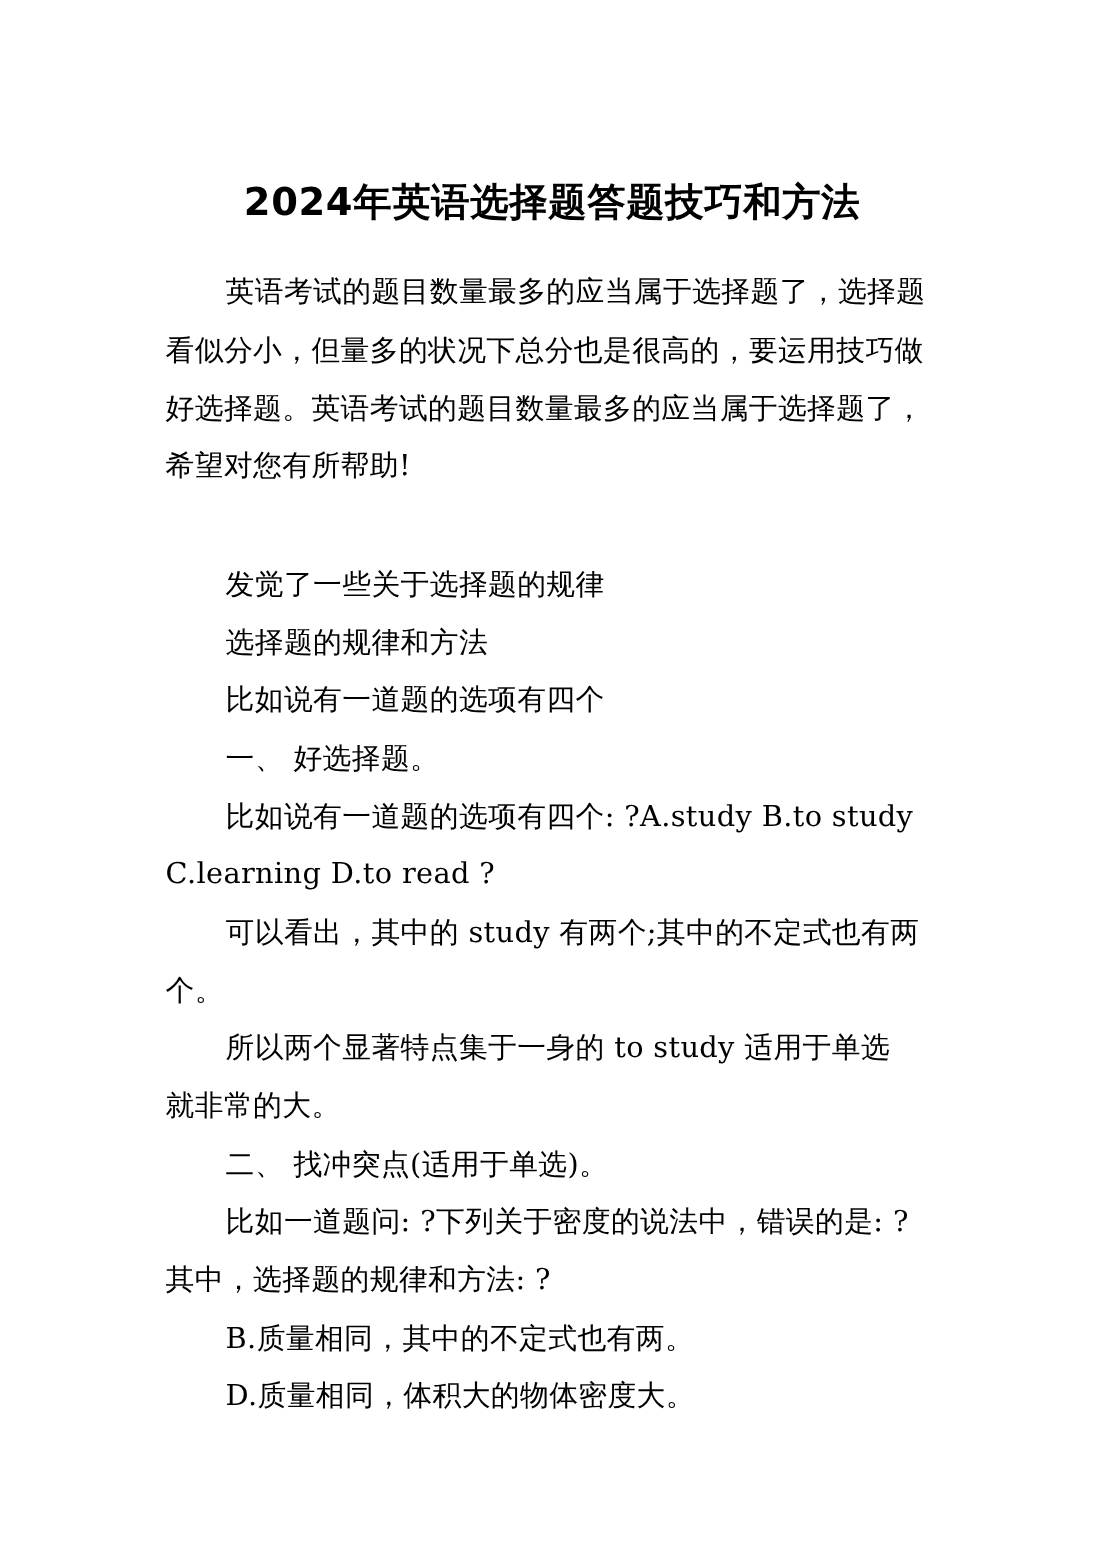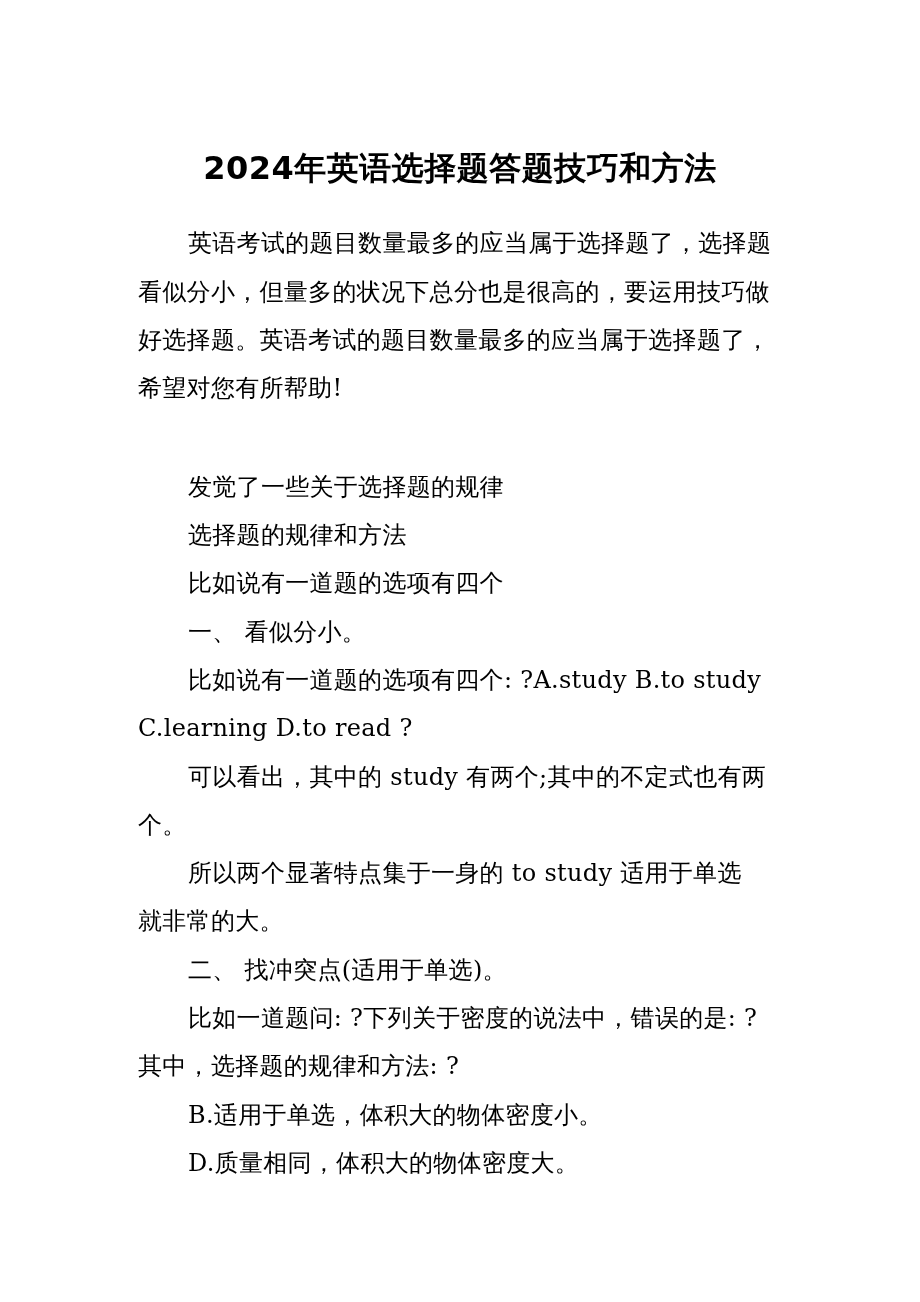--- a/index.html
+++ b/index.html
@@ -54,28 +54,28 @@
 
   <div id="lines">
     <div class="line indent" style="top:226px">英语考试的题目数量最多的应当属于选择题了，选择题</div>
     <div class="line" style="top:275px">看似分小，但量多的状况下总分也是很高的，要运用技巧做</div>
     <div class="line" style="top:323px">好选择题。英语考试的题目数量最多的应当属于选择题了，</div>
     <div class="line" style="top:371px">希望对您有所帮助!</div>
 
     <div class="line indent" style="top:470px">发觉了一些关于选择题的规律</div>
     <div class="line indent" style="top:518px">选择题的规律和方法</div>
     <div class="line indent" style="top:566px">比如说有一道题的选项有四个</div>
-    <div class="line indent" style="top:615px">一、  看似分小。</div>
+    <div class="line indent" style="top:615px">一、  好选择题。</div>
 
     <div class="line indent" style="top:663px">比如说有一道题的选项有四个: ?A.study B.to study</div>
     <div class="line" style="top:711px">C.learning D.to read ?</div>
     <div class="line indent" style="top:760px">可以看出，其中的 study 有两个;其中的不定式也有两</div>
     <div class="line" style="top:808px">个。</div>
     <div class="line indent" style="top:856px">所以两个显著特点集于一身的 to study 适用于单选</div>
     <div class="line" style="top:904px">就非常的大。</div>
 
     <div class="line indent" style="top:953px">二、  找冲突点(适用于单选)。</div>
     <div class="line indent" style="top:1001px">比如一道题问: ?下列关于密度的说法中，错误的是: ?</div>
     <div class="line" style="top:1049px">其中，选择题的规律和方法: ?</div>
-    <div class="line indent" style="top:1098px">B.适用于单选，体积大的物体密度小。</div>
+    <div class="line indent" style="top:1098px">B.质量相同，其中的不定式也有两。</div>
     <div class="line indent" style="top:1146px">D.质量相同，体积大的物体密度大。</div>
   </div>
 </div>
 
 </body></html>

